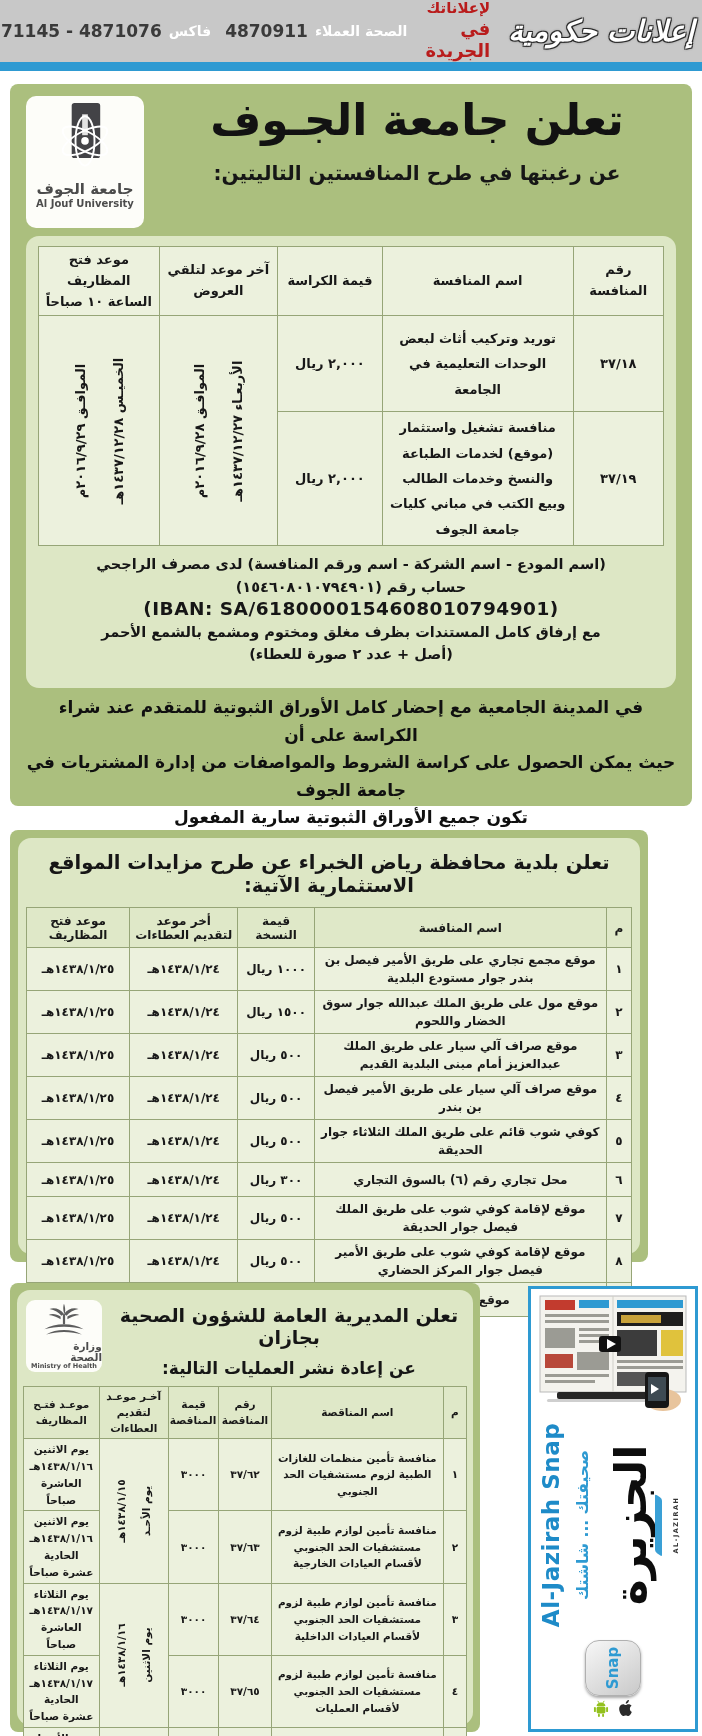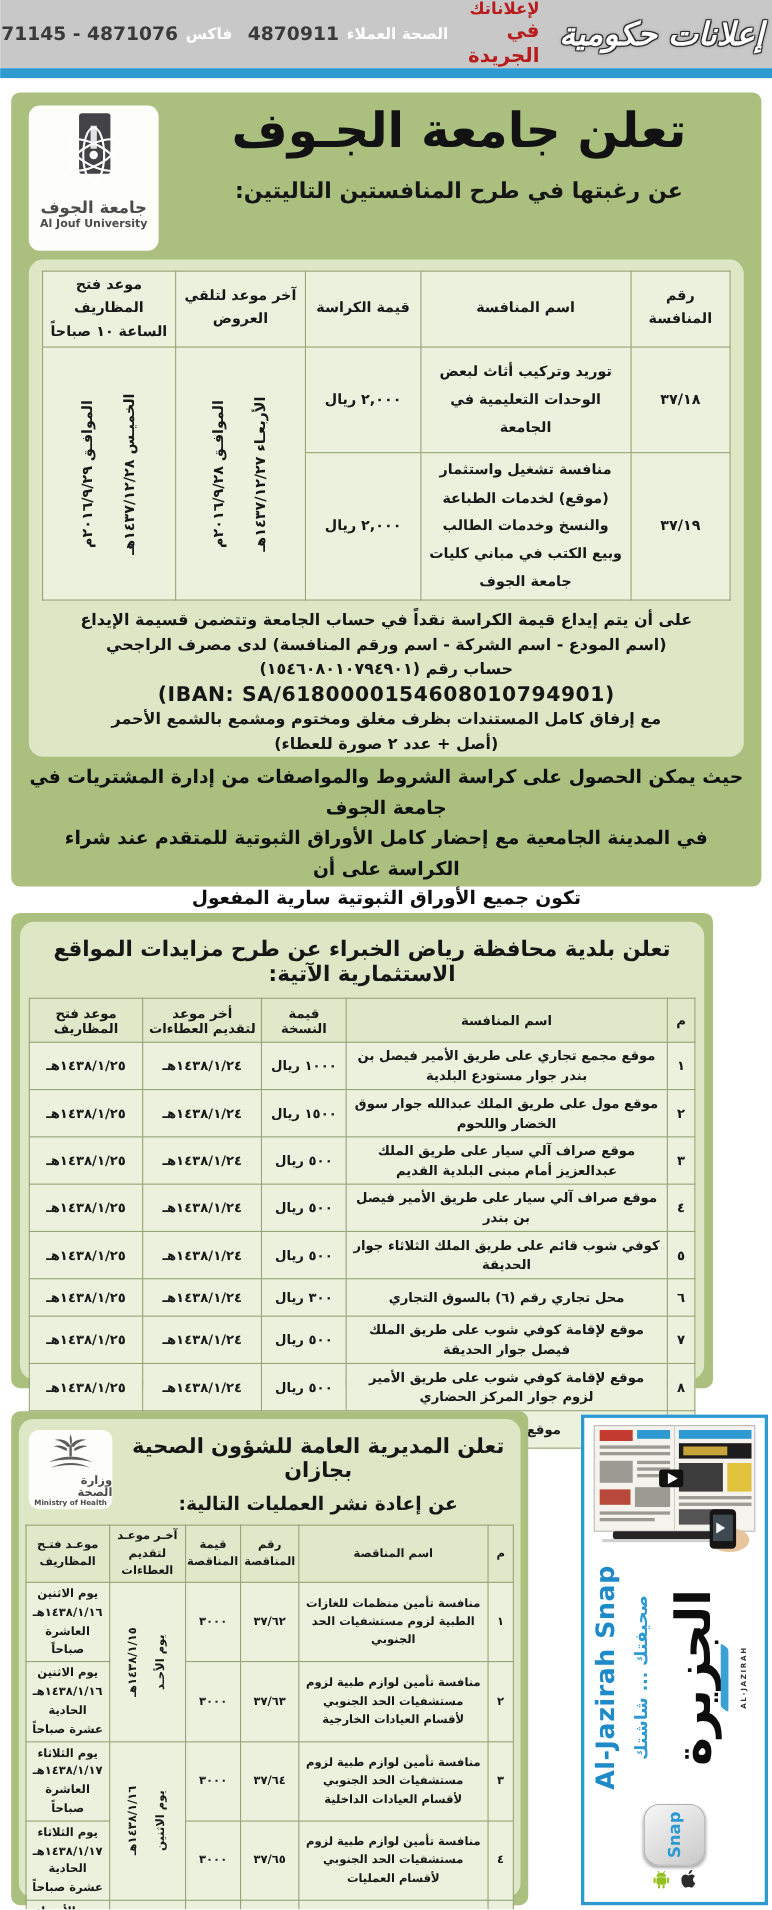--- a/index.html
+++ b/index.html
@@ -175,32 +175,31 @@
           </td>
         </tr>
         <tr class="r2">
           <td>٣٧/١٩</td>
           <td class="name">منافسة تشغيل واستثمار (موقع) لخدمات الطباعة والنسخ وخدمات الطالب وبيع الكتب في مباني كليات جامعة الجوف</td>
           <td>٢,٠٠٠ ريال</td>
         </tr>
       </tbody>
         </table>
       <div class="uni-deposit">
-        <div>على أن يتم إيداع قيمة الكراسة نقداً في حساب الجامعة وتتضمن قسيمة الإيداع</div>
         <div>(اسم المودع - اسم الشركة - اسم ورقم المنافسة) لدى مصرف الراجحي</div>
         <div>حساب رقم (١٥٤٦٠٨٠١٠٧٩٤٩٠١)</div>
         <div class="iban" dir="ltr">(IBAN: SA/6180000154608010794901)</div>
         <div>مع إرفاق كامل المستندات بظرف مغلق ومختوم ومشمع بالشمع الأحمر</div>
         <div>(أصل + عدد ٢ صورة للعطاء)</div>
       </div>
     </div>
 
     <div class="uni-footer">
+      <div>في المدينة الجامعية مع إحضار كامل الأوراق الثبوتية للمتقدم عند شراء الكراسة على أن</div>
       <div>حيث يمكن الحصول على كراسة الشروط والمواصفات من إدارة المشتريات في جامعة الجوف</div>
-      <div>في المدينة الجامعية مع إحضار كامل الأوراق الثبوتية للمتقدم عند شراء الكراسة على أن</div>
       <div>تكون جميع الأوراق الثبوتية سارية المفعول</div>
       <div>للاستفسار على فاكس رقم: (٠١٤٦٢٣٨٢٣١)</div>
     </div>
   </div>
 
   <div class="sec sec2">
     <div class="panel m-panel">
       <div class="m-title">تعلن بلدية محافظة رياض الخبراء عن طرح مزايدات المواقع الاستثمارية الآتية:</div>
       <table class="mtable">
         <colgroup>
@@ -262,21 +261,21 @@
         </tr>
         <tr>
           <td>٧</td>
               <td>موقع لإقامة كوفي شوب على طريق الملك فيصل جوار الحديقة</td>
               <td>٥٠٠ ريال</td>
               <td>١٤٣٨/١/٢٤هـ</td>
               <td>١٤٣٨/١/٢٥هـ</td>
         </tr>
         <tr>
           <td>٨</td>
-              <td>موقع لإقامة كوفي شوب على طريق الأمير لزوم جوار المركز الحضاري</td>
+              <td>موقع لإقامة كوفي شوب على طريق الأمير فيصل جوار المركز الحضاري</td>
               <td>٥٠٠ ريال</td>
               <td>١٤٣٨/١/٢٤هـ</td>
               <td>١٤٣٨/١/٢٥هـ</td>
         </tr>
         <tr>
           <td>٩</td>
               <td>موقع مسلخ قائم</td>
               <td>١٥٠٠ ريال</td>
               <td>١٤٣٨/١/٢٤هـ</td>
               <td>١٤٣٨/١/٢٥هـ</td>

